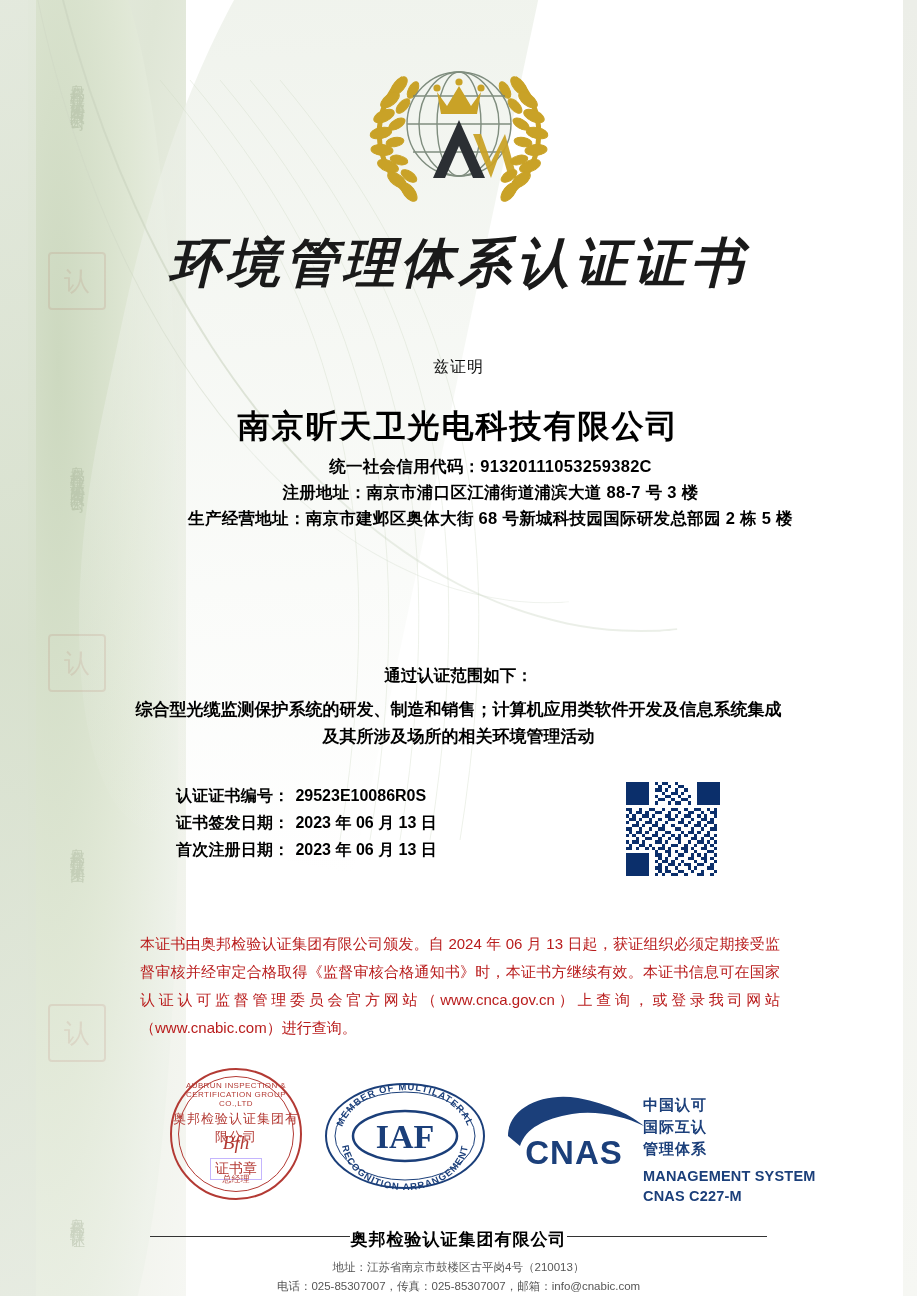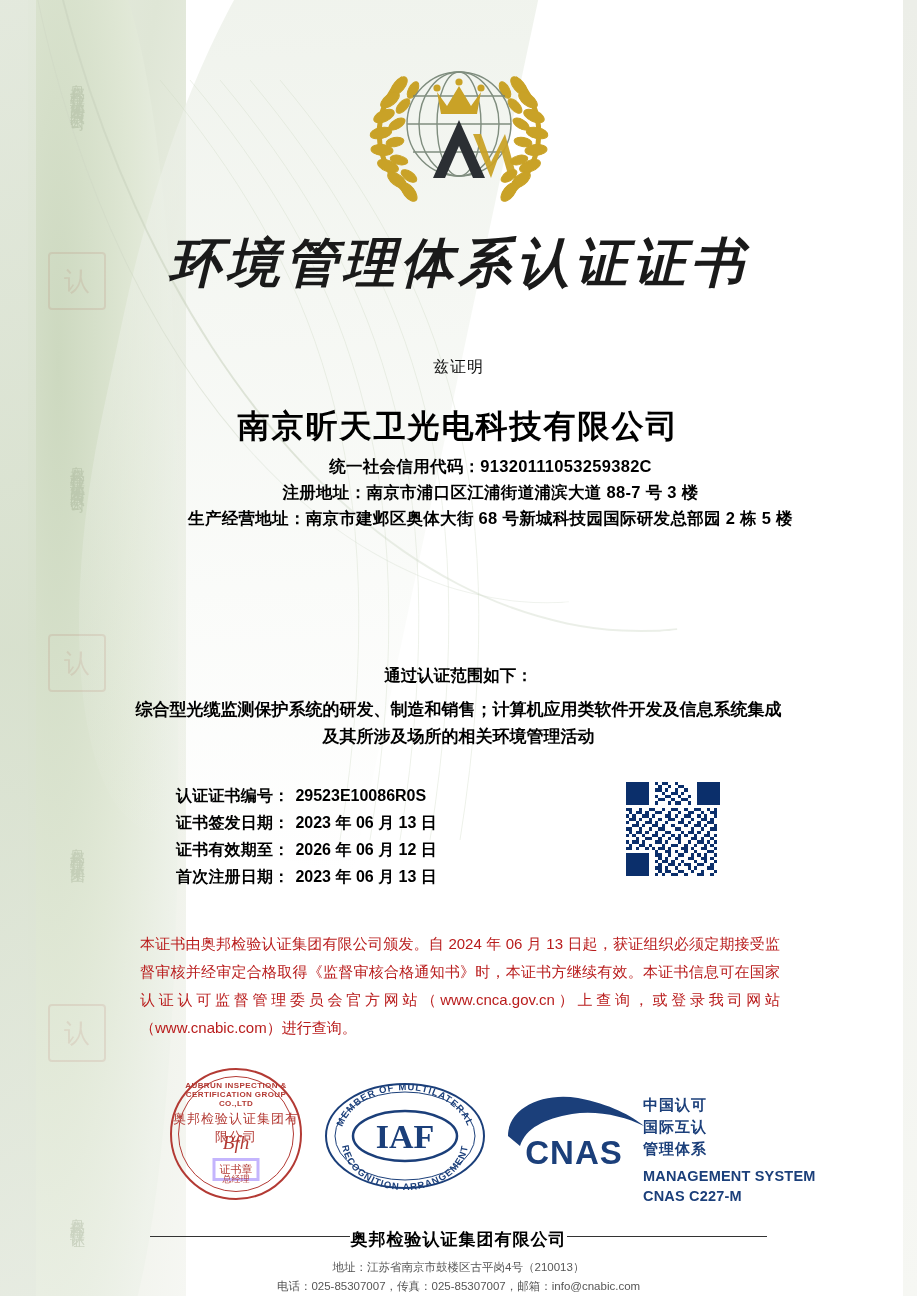--- a/index.html
+++ b/index.html
@@ -266,21 +266,20 @@
     left: 6px; top: 6px; right: 6px; bottom: 6px;
     border: 1px solid #b33a34;
     border-radius: 50%;
   }
   .seal .seal-top {
     position: absolute;
     left: 0; right: 0; top: 11px;
     text-align: center;
     font-size: 8px;
     letter-spacing: .4px;
-    font-weight: bold;
   }
   .seal .seal-cn {
     position: absolute;
     left: 0; right: 0; top: 40px;
     text-align: center;
     font-size: 13px;
     font-family: "Liberation Serif", serif;
     letter-spacing: 1px;
   }
   .seal .seal-sign {
@@ -288,22 +287,22 @@
     left: 0; right: 0; top: 62px;
     text-align: center;
     font-size: 19px;
     font-style: italic;
     font-family: "Liberation Serif", serif;
   }
   .seal .seal-box {
     position: absolute;
     left: 50%; transform: translateX(-50%);
     top: 88px;
-    border: 3px solid #c4b5fd;
-    font-size: 11px;
+    border: 1px solid #c4b5fd;
+    font-size: 14px;
     padding: 1px 4px;
   }
   .seal .seal-bottom {
     position: absolute;
     left: 0; right: 0; bottom: 12px;
     text-align: center;
     font-size: 9px;
   }
 
   .iaf {
@@ -479,23 +478,20 @@
       <div class="line">综合型光缆监测保护系统的研发、制造和销售；计算机应用类软件开发及信息系统集成</div>
       <div class="line" style="margin-top:0">及其所涉及场所的相关环境管理活动</div>
     </div>
 
     <div class="meta">
       <div class="meta-row">
         <span class="k">认证证书编号：</span><span class="v">29523E10086R0S</span>
       </div>
       <div class="meta-row">
         <span class="k">证书签发日期：</span><span class="v">2023 年 06 月 13 日</span>
-      </div>
-      <div class="meta-row">
-        <span class="k">证书有效期至：</span><span class="v">2026 年 06 月 12 日</span>
       </div>
       <div class="meta-row">
         <span class="k">首次注册日期：</span><span class="v">2023 年 06 月 13 日</span>
       </div>
     </div>
 
     <svg class="qr" viewBox="0 0 29 29" shape-rendering="crispEdges">
       <rect width="29" height="29" fill="#fff"></rect>
       <g fill="#0b2f6b">
         <path d="M0,0h7v7h-7z M1,1h5v5h-5z M2,2h3v3h-3z"></path>

